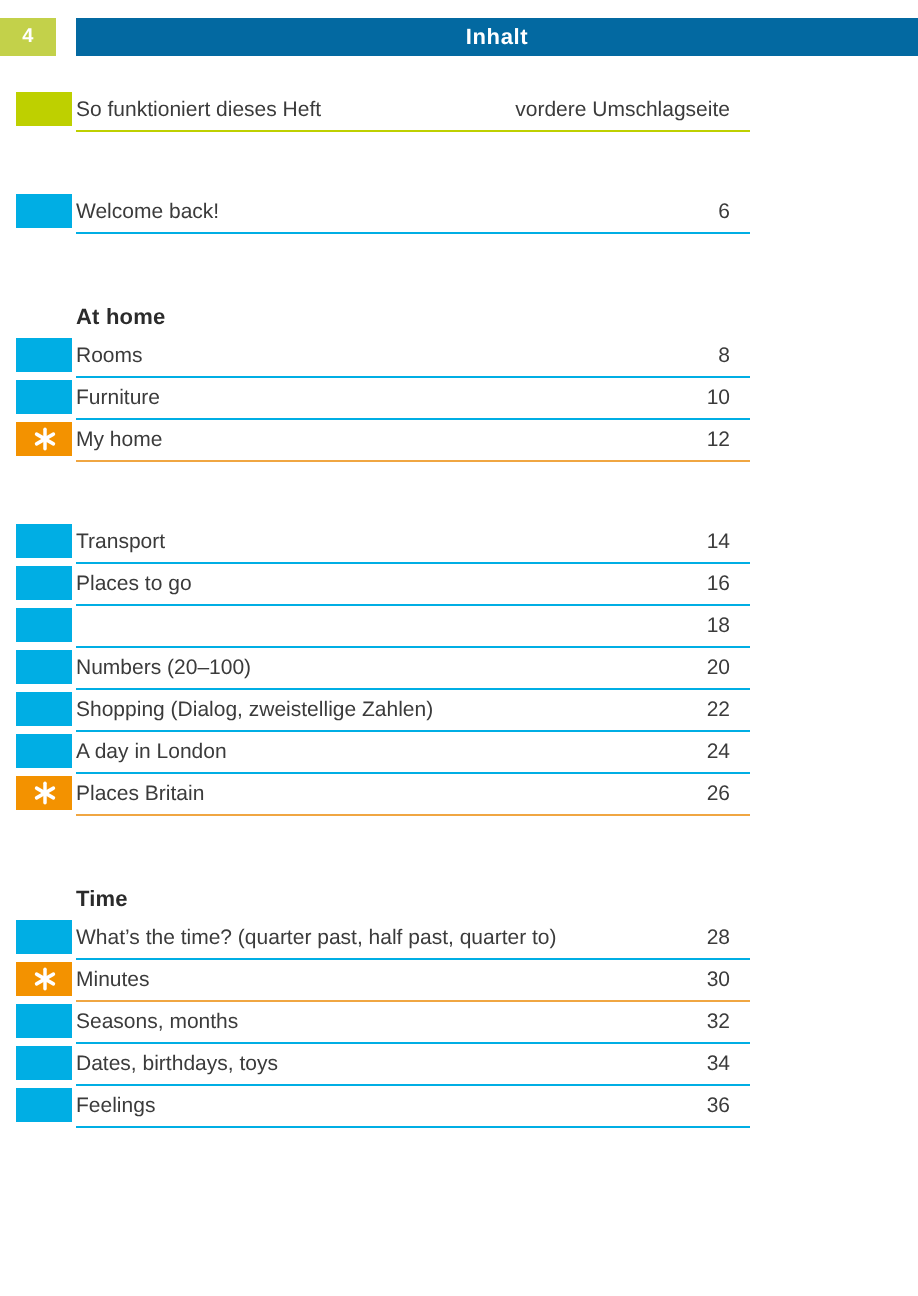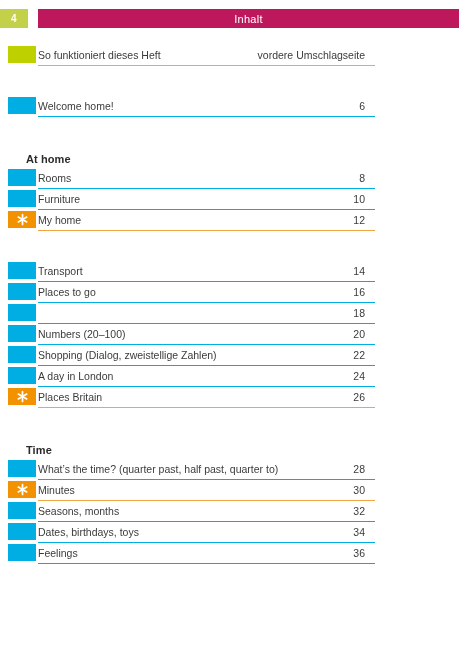--- a/index.html
+++ b/index.html
@@ -38,24 +38,24 @@
     align-items: center;
     justify-content: center;
     letter-spacing: 0.2px;
   }
   .header-bar {
     position: absolute;
     left: 38px;
     top: 0;
     right: 0;
     height: 19px;
-    background: #be185d;
+    background: #0369a1;
     color: #ffffff;
     font-size: 11px;
-    font-weight: normal;
+    font-weight: bold;
     display: flex;
     align-items: center;
     justify-content: center;
     letter-spacing: 0.3px;
   }
 
   
   .content {
     position: absolute;
     left: 0;
@@ -66,21 +66,21 @@
   .group {
     position: relative;
   }
   .group-gap-lg { height: 30px; }
 
   
   .section-head {
     height: 21px;
     display: flex;
     align-items: center;
-    padding-left: 26px;
+    padding-left: 38px;
     font-size: 11px;
     font-weight: bold;
     color: #2b2b2b;
     letter-spacing: 0.1px;
   }
 
   
   .row {
     position: relative;
     height: 21px;
@@ -156,21 +156,21 @@
         <div class="marker m-green"></div>
         <div class="label">So funktioniert dieses Heft</div>
         <div class="page">vordere Umschlagseite</div>
         <div class="rule r-green"></div>
       </div>
     </div>
     <div class="group-gap-lg"></div>
     <div class="group">
       <div class="row">
         <div class="marker m-blue"></div>
-        <div class="label">Welcome home!</div>
+        <div class="label">Welcome back!</div>
         <div class="page">6</div>
         <div class="rule r-blue"></div>
       </div>
     </div>
     <div class="group-gap-lg"></div>
     <div class="group">
       <div class="section-head">At home</div>
       <div class="row">
         <div class="marker m-blue"></div>
         <div class="label">Rooms</div>

